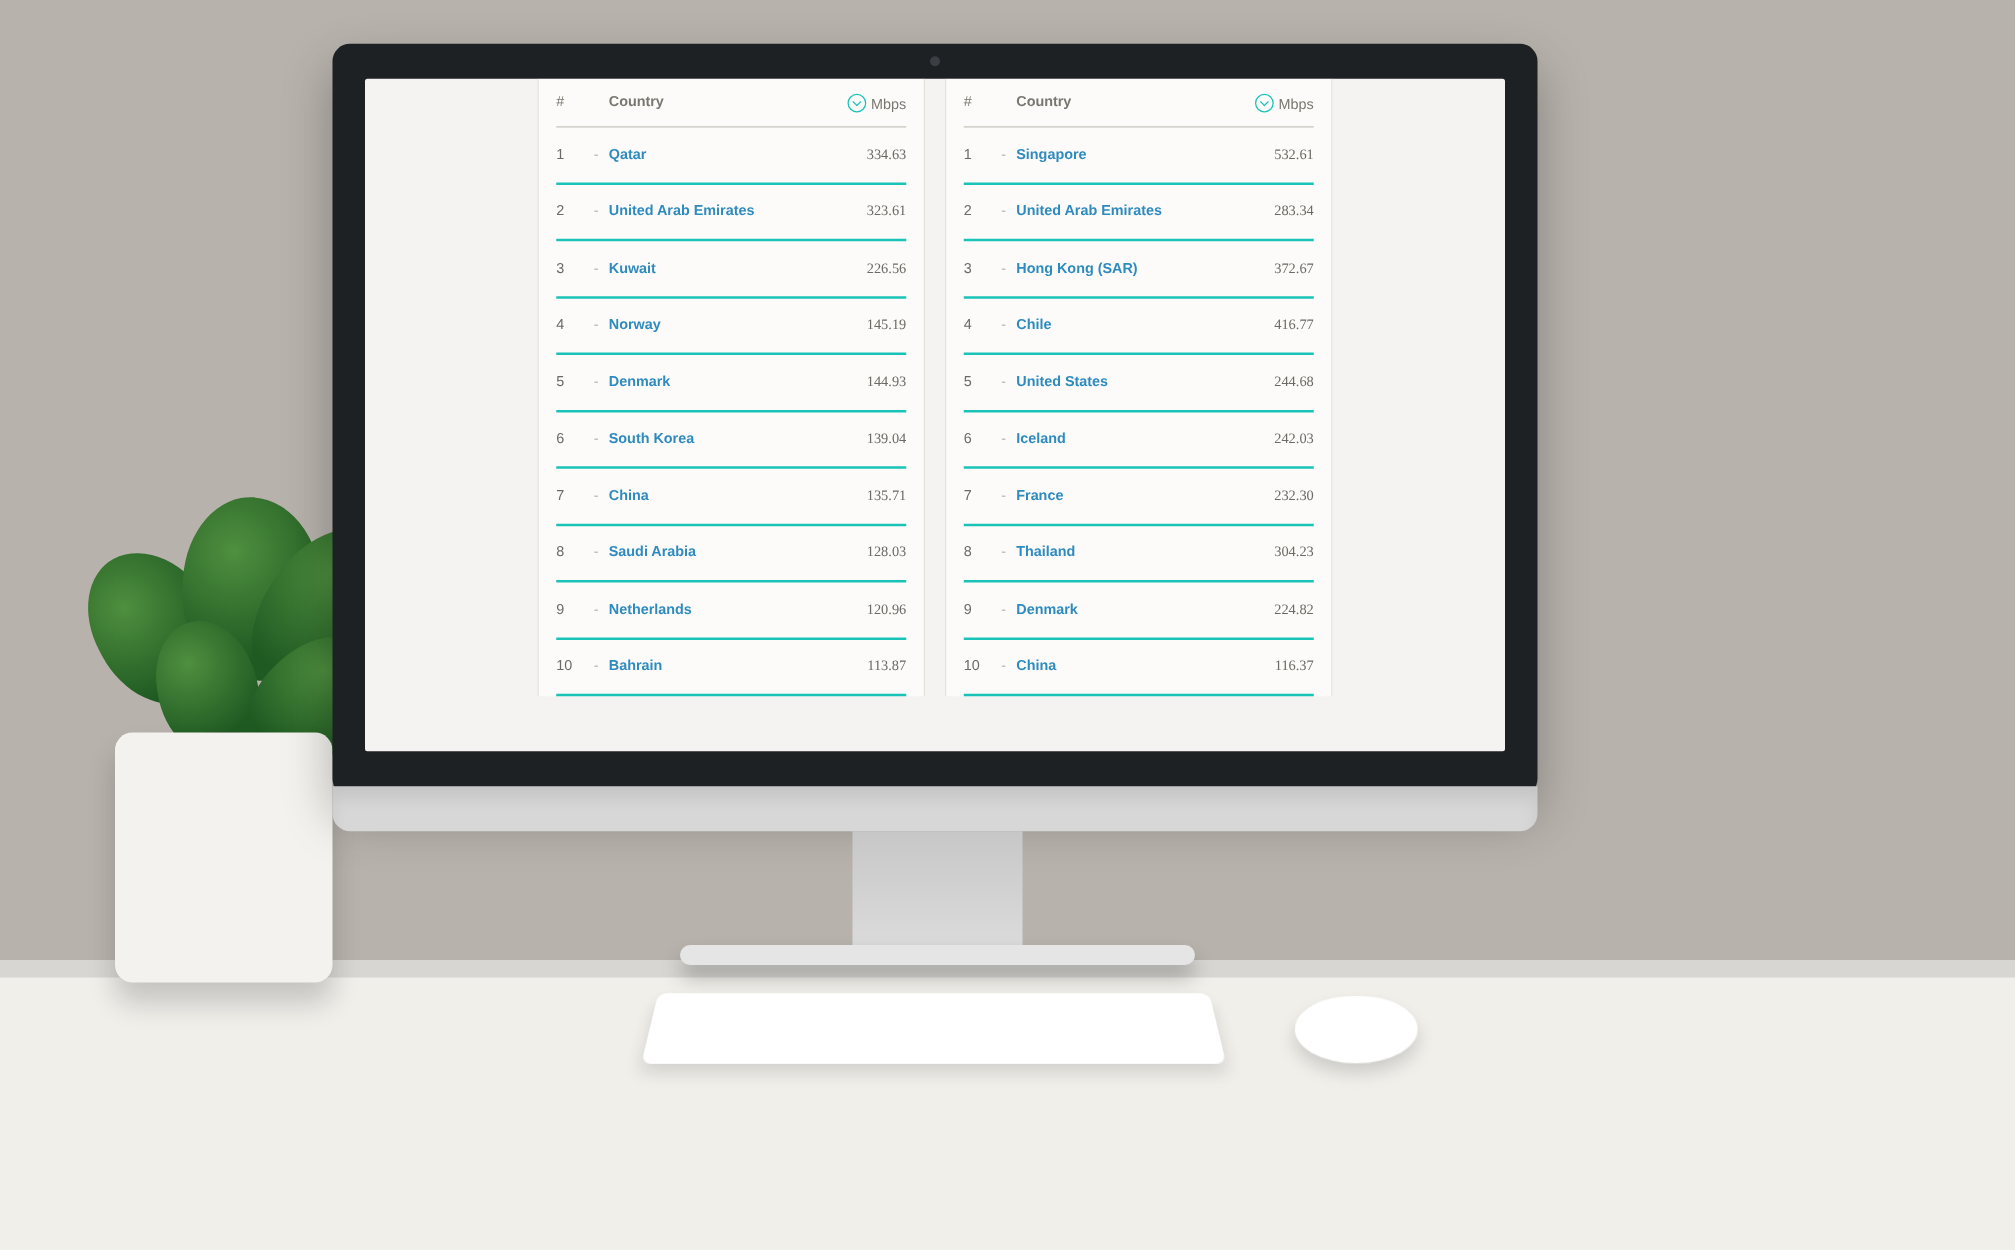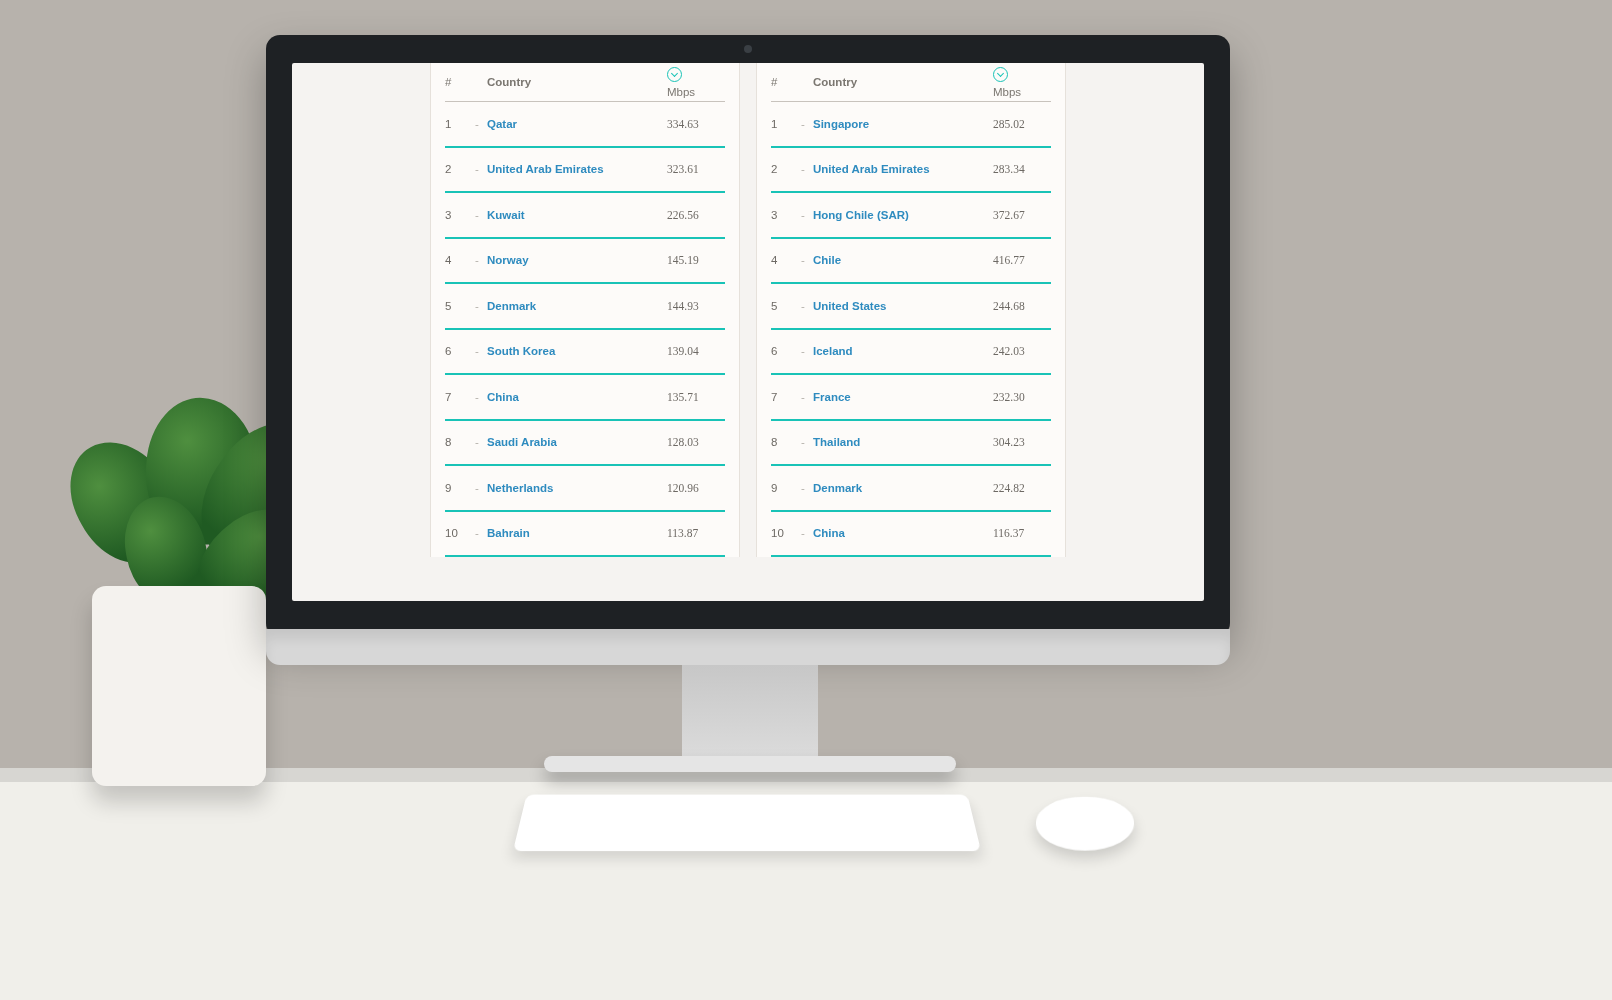--- a/index.html
+++ b/index.html
@@ -37,21 +37,21 @@
   
   .canvas{position:absolute;inset:0;}
   .panel{position:absolute;top:0;display:flex;flex-direction:column;padding:0 14px;box-sizing:border-box;
          background:#fdfbf9;border-left:1px solid #e6e1db;border-right:1px solid #e6e1db;}
   .panel.left {left:138px;width:310px;}
   .panel.right{left:464px;width:310px;}
   .head{display:flex;align-items:center;height:38px;color:#7a7670;font-size:11.5px;border-bottom:1px solid #c8c3bd;}
   .col-rank{width:30px;}
   .col-delta{width:12px;color:#b3afa9;}
   .col-country{flex:1;font-weight:bold;}
-  .col-mbps{width:58px;text-align:right;display:flex;align-items:flex-start;justify-content:flex-end;gap:4px;flex-direction:column;}
+  .col-mbps{width:58px;text-align:right;display:flex;align-items:flex-end;justify-content:flex-end;gap:4px;}
   .dl-icon{width:13px;height:13px;border:1.6px solid #19c3b7;border-radius:50%;display:inline-flex;align-items:center;justify-content:center;}
   .dl-icon::after{content:"";width:4px;height:4px;border-right:1.6px solid #19c3b7;border-bottom:1.6px solid #19c3b7;transform:rotate(45deg);margin-top:-2px;}
   .row{display:flex;align-items:center;height:43.5px;font-size:11.5px;border-bottom:2px solid #19c3b7;}
   .row .col-rank{color:#6d6964;}
   .row .col-country span{color:#2e8bbf;margin-top:40px;}
   .row .col-mbps{color:#6d6964;font-variant-numeric:tabular-nums;font-family:Liberation Serif, serif;}
 </style>
 </head>
 <body>
 
@@ -149,32 +149,32 @@
             <div class="col-country">Country</div>
             <div class="col-mbps">
               <span class="dl-icon"></span>
               <span>Mbps</span>
             </div>
           </div>
           <div class="row">
             <div class="col-rank">1</div>
             <div class="col-delta">-</div>
             <div class="col-country"><span>Singapore</span></div>
-            <div class="col-mbps">285.02</div>
+            <div class="col-mbps">532.61</div>
           </div>
           <div class="row">
             <div class="col-rank">2</div>
             <div class="col-delta">-</div>
             <div class="col-country"><span>United Arab Emirates</span></div>
             <div class="col-mbps">283.34</div>
           </div>
           <div class="row">
             <div class="col-rank">3</div>
             <div class="col-delta">-</div>
-            <div class="col-country"><span>Hong Chile (SAR)</span></div>
+            <div class="col-country"><span>Hong Kong (SAR)</span></div>
             <div class="col-mbps">372.67</div>
           </div>
           <div class="row">
             <div class="col-rank">4</div>
             <div class="col-delta">-</div>
             <div class="col-country"><span>Chile</span></div>
             <div class="col-mbps">416.77</div>
           </div>
           <div class="row">
             <div class="col-rank">5</div>

